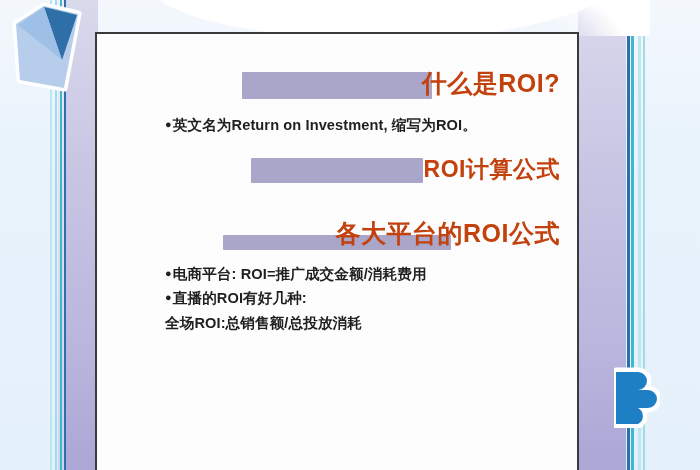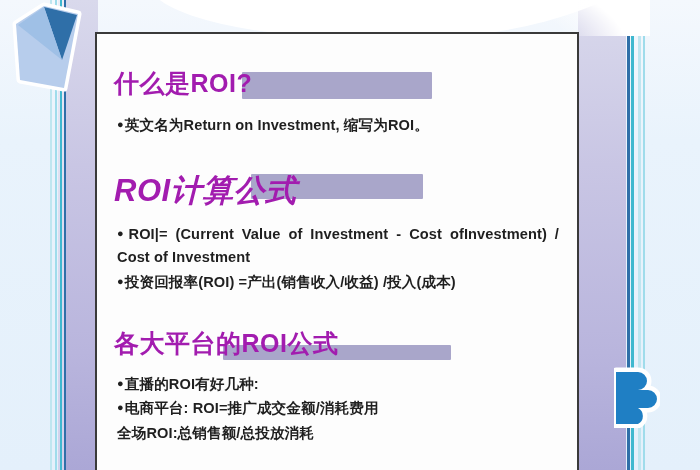--- a/index.html
+++ b/index.html
@@ -117,23 +117,23 @@
     box-sizing: border-box;
     overflow: hidden;
   }
   .card-inner {
     padding: 0 14px;
   }
 
   
   .heading {
     position: relative;
-    text-align: left;
+    text-align: right;
     font-weight: bold;
-    color: #a21caf;
+    color: #c2410c;
     letter-spacing: .5px;
     display: block;
   }
   .heading .hl-text {
     position: relative;
     display: inline-block;
     z-index: 2;
     padding: 0 3px;
   }
   .heading .hl-bar {
@@ -149,23 +149,22 @@
   }
   .h-what .hl-bar {
     left: 50%;
     transform: translateX(-50%);
     width: 190px;
     height: 27px;
     top: 5px;
   }
 
   .h-formula {
-    font-size: 31px;
-    margin-top: 32px;
-    font-style: italic;
+    font-size: 23px;
+    margin-top: 16px;
   }
   .h-formula .hl-bar {
     left: 50%;
     transform: translateX(-50%);
     width: 172px;
     height: 25px;
     top: 4px;
   }
 
   .h-platform {
@@ -177,20 +176,21 @@
     transform: translateX(-50%);
     width: 228px;
     height: 15px;
     top: 18px;
   }
 
   
   .body-block {
     margin-top: 14px;
     padding: 0 4px 0 6px;
+    margin-left: 48px;
   }
   .para {
     font-size: 14.6px;
     line-height: 1.62;
     color: #1f1f1f;
     font-weight: bold;
     text-align: justify;
     margin: 0;
     letter-spacing: .1px;
   }
@@ -257,32 +257,28 @@
 
       <div class="body-block">
         <p class="para bullet">英文名为Return on Investment, 缩写为ROI。</p>
       </div>
 
       <div class="heading h-formula">
         <span class="hl-bar"></span>
         <span class="hl-text">ROI计算公式</span>
       </div>
 
-      <div class="body-block block-tight">
-        <p class="para bullet">ROI|= (Current Value of Investment - Cost ofInvestment) / Cost of Investment</p>
-        <p class="para bullet">投资回报率(ROI) =产出(销售收入/收益) /投入(成本)</p>
-      </div>
 
       <div class="heading h-platform">
         <span class="hl-bar"></span>
         <span class="hl-text">各大平台的ROI公式</span>
       </div>
 
       <div class="body-block block-bottom">
+        <p class="para bullet">电商平台: ROI=推广成交金额/消耗费用</p>
         <p class="para bullet">直播的ROI有好几种:</p>
-        <p class="para bullet">电商平台: ROI=推广成交金额/消耗费用</p>
         <p class="para plain">全场ROI:总销售额/总投放消耗</p>
       </div>
 
     </div>
   </div>
 
 </div>
 
 </body></html>

